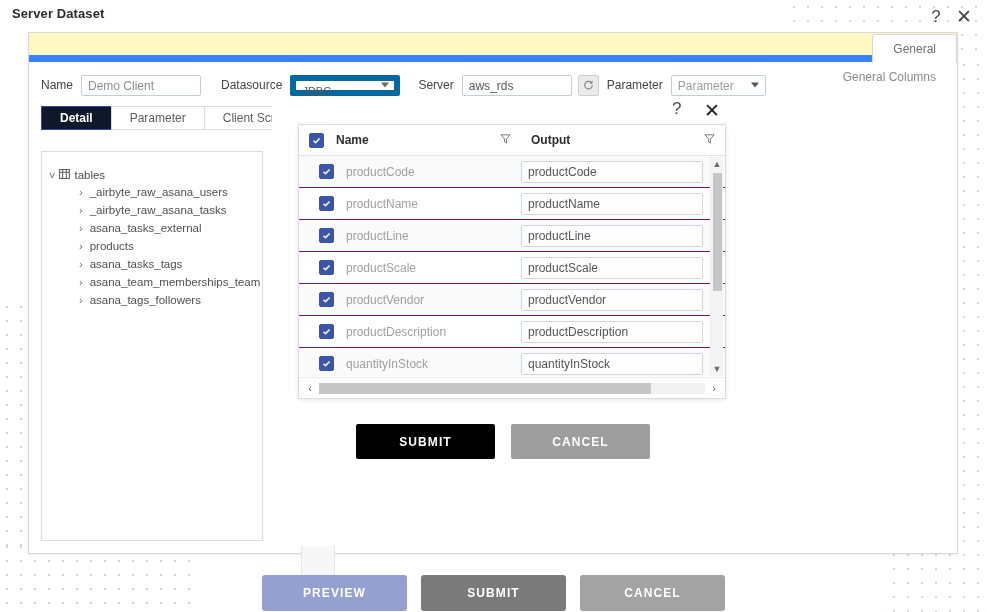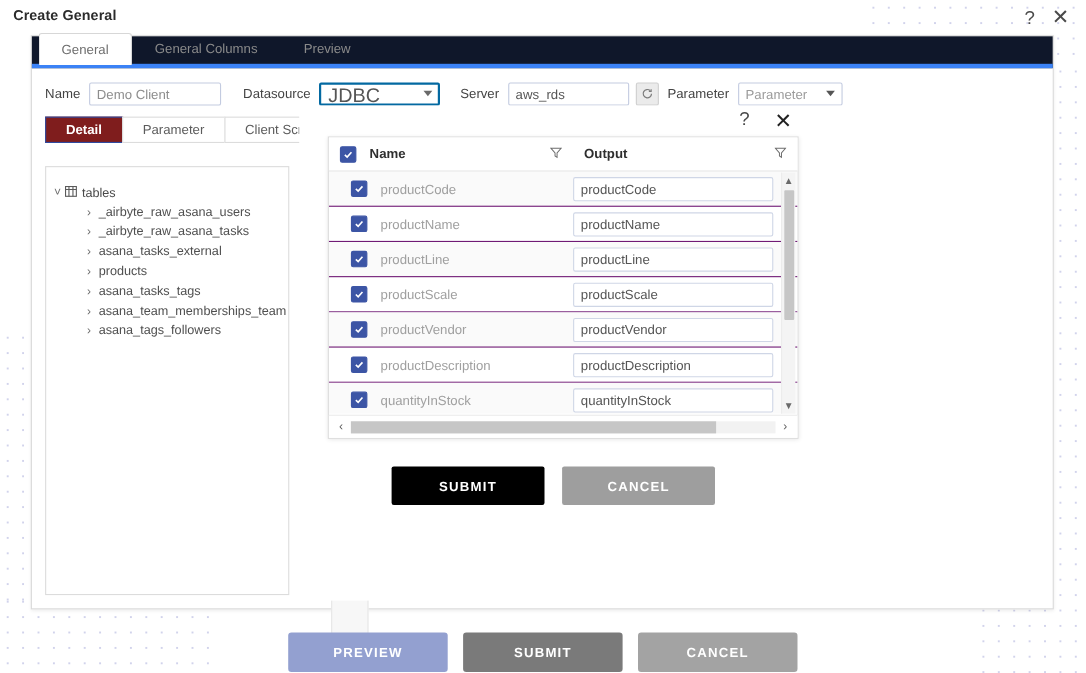--- a/index.html
+++ b/index.html
@@ -39,22 +39,22 @@
   #win-close{right:12px;font-size:19px;}
 
   
   #dialog{
     position:absolute;left:28px;top:32px;width:928px;height:520px;
     background:#ffffff;border:1px solid #d9d9d9;
     box-shadow:0 1px 3px rgba(0,0,0,.07);
   }
   
   #tabstrip{
-    height:29px;background:#0f172a;border-bottom:4px solid #3b82f6;
-    display:flex;align-items:flex-end;padding-left:6px;box-sizing:border-box;
+    height:29px;background:#fef9c3;border-bottom:7px solid #3b82f6;
+    display:flex;align-items:flex-end;padding-left:6px;box-sizing:border-box;flex-direction:column;
   }
   .tab{
     height:28px;line-height:28px;padding:0 20px;font-size:12px;color:#8a8a8a;
     border:1px solid transparent;border-bottom:none;cursor:pointer;
     border-radius:3px 3px 0 0;
   }
   .tab.active{
     background:#ffffff;color:#6e6e6e;border-color:#d7d7d7;
     position:relative;top:1px;
   }
@@ -65,22 +65,22 @@
   }
   .fld-label{margin-right:8px;color:#444;white-space:nowrap;}
   .txtbox{
     height:21px;border:1px solid #c3cbe0;background:#fff;border-radius:2px;
     font-size:12px;color:#8d8d8d;padding:0 6px;line-height:21px;
     box-sizing:border-box;
   }
   #name-input{width:120px;}
   #source-input{width:110px;color:#555;}
   .selbox{
-    height:21px;border:2px solid #0369a1;background:#fff;border-radius:2px;
-    font-size:18px;color:#555;padding:0 18px 0 6px;line-height:21px;
+    height:21px;border:6px solid #0369a1;background:#fff;border-radius:2px;
+    font-size:11px;color:#555;padding:0 18px 0 6px;line-height:21px;
     box-sizing:border-box;position:relative;cursor:pointer;
   }
   .selbox .caret{
     position:absolute;right:5px;top:50%;transform:translateY(-50%);
     width:0;height:0;border-left:4px solid transparent;border-right:4px solid transparent;
     border-top:5px solid #6a6a6a;
   }
   #datasource-select{width:110px;}
   #refresh-btn{
     width:19px;height:19px;border:1px solid #cfcfcf;background:#ebebeb;border-radius:2px;
@@ -99,21 +99,21 @@
   
   #inner-row{
     height:24px;display:flex;align-items:center;padding:6px 12px 0 12px;
     font-size:12px;position:relative;
   }
   .itab{
     height:22px;line-height:22px;padding:0 18px;font-size:12px;color:#5c5c5c;
     border:1px solid #dcdcdc;background:#fff;margin-right:-1px;cursor:pointer;
     white-space:nowrap;
   }
-  .itab.active{background:#7f1d1d;color:#fff;border-color:#2f4aa0;font-weight:bold;}
+  .itab.active{background:#0f172a;color:#fff;border-color:#2f4aa0;font-weight:bold;}
   .chkbox{
     width:11px;height:11px;border:1px solid #9c9c9c;background:#fff;
     display:inline-block;margin-right:5px;vertical-align:middle;border-radius:1px;
     cursor:pointer;
   }
   #lang-select{
     height:21px;border:1px solid #c3cbe0;background:#fff;border-radius:2px;
     font-size:12px;color:#a3a3a3;padding:0 20px 0 6px;line-height:21px;
     width:92px;box-sizing:border-box;position:relative;cursor:pointer;
   }
@@ -251,21 +251,21 @@
   #btn-cancel{background:#a3a3a3;}
 </style>
 </head>
 <body>
 
 <div class="dots" id="dots-tr"></div>
 <div class="dots" id="dots-r"></div>
 <div class="dots" id="dots-bl"></div>
 <div class="dots" id="dots-l"></div>
 
-<div id="page-title">Create General</div>
+<div id="page-title">Server Dataset</div>
 <div class="win-ico" id="win-help">?</div>
 <div class="win-ico" id="win-close">✕</div>
 
 <div id="dialog">
 
   <div id="tabstrip">
     <div class="tab active">General</div>
     <div class="tab">General Columns</div>
     <div class="tab">Preview</div>
   </div>

